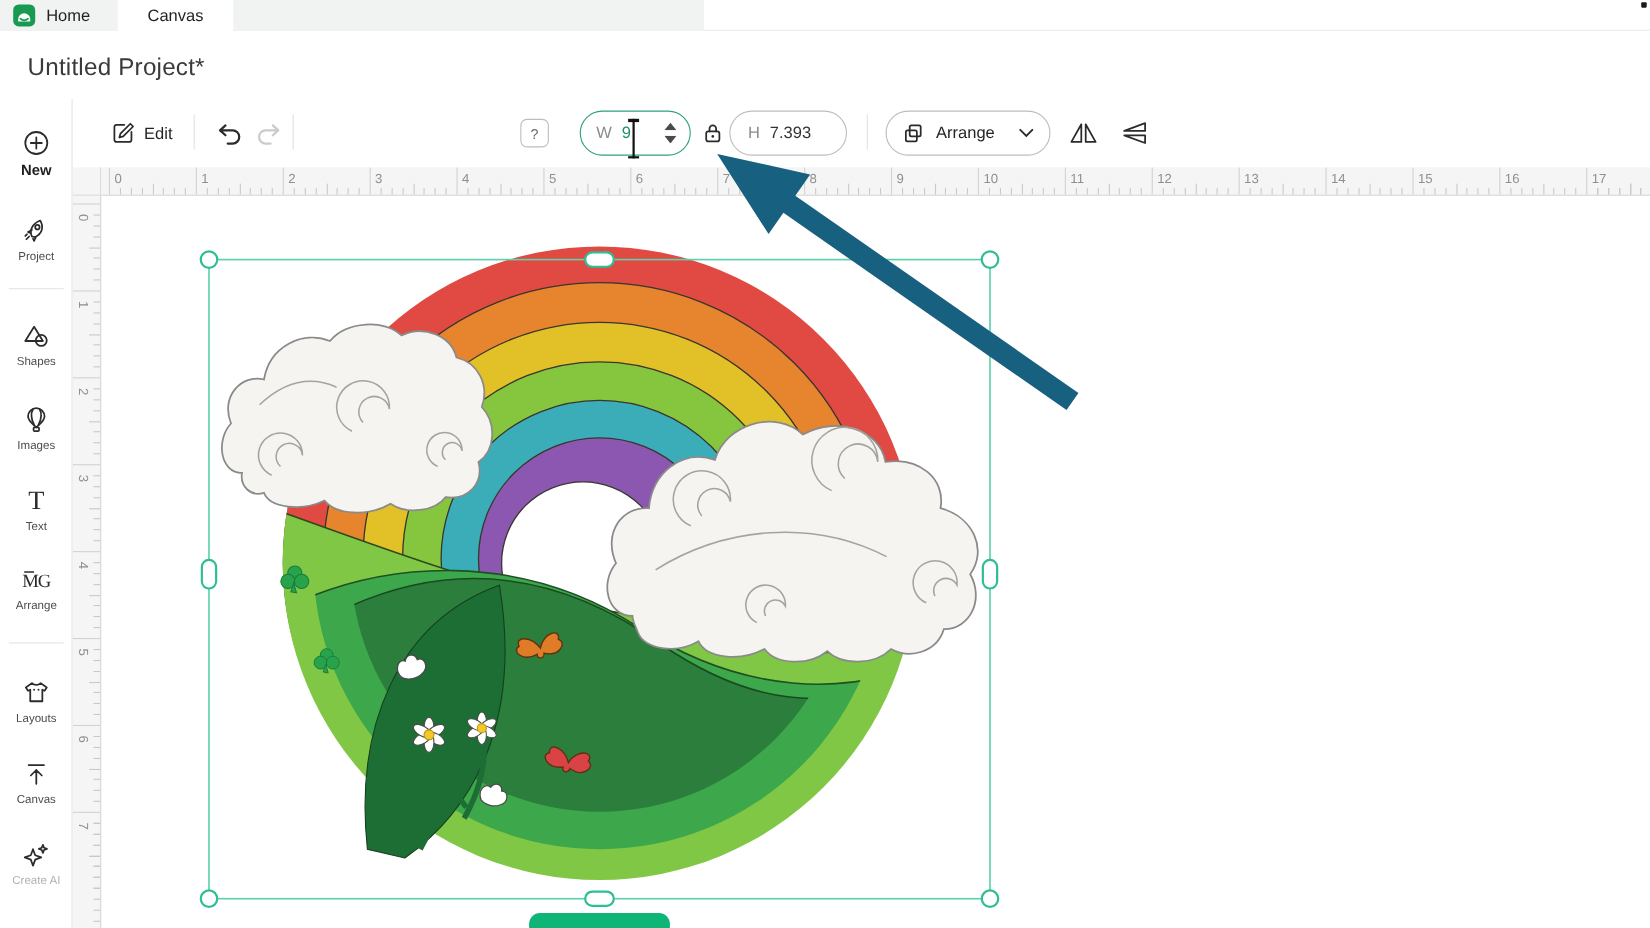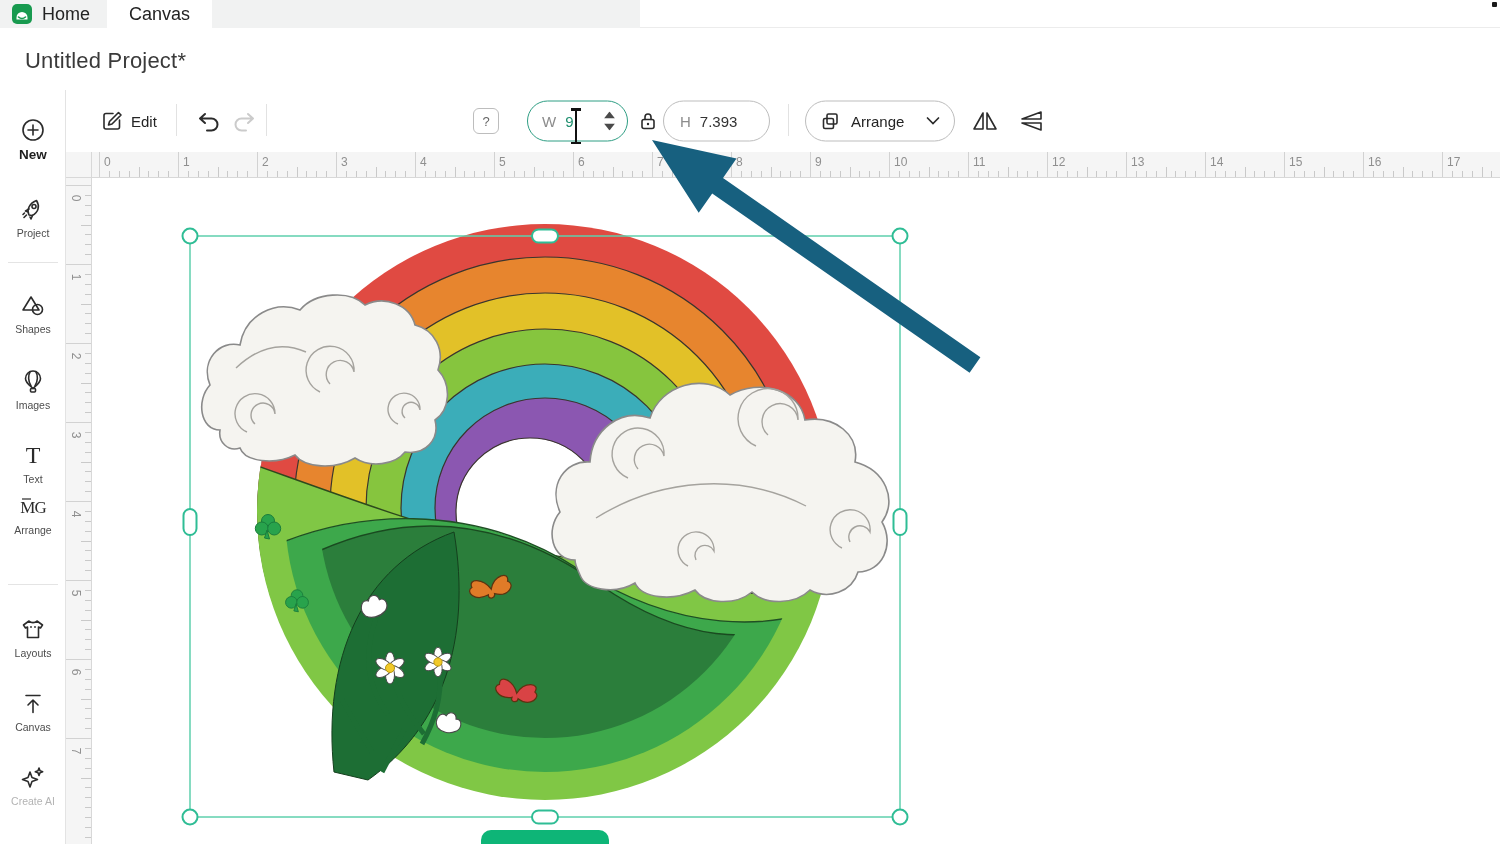--- a/index.html
+++ b/index.html
@@ -3,21 +3,21 @@
 <meta charset="utf-8">
 <style>
   * { margin:0; padding:0; box-sizing:border-box; }
   html,body { width:1500px; height:844px; overflow:hidden; background:#fff;
     font-family:"Liberation Sans", sans-serif; }
   #app { position:absolute; inset:0; width:1500px; height:844px; background:#fff; overflow:hidden; }
 
   
   .tabstrip { position:absolute; left:0; top:0; width:1500px; height:28px; background:#fff; border-bottom:1px solid #ececec; z-index:5; }
   .tabstrip .gray { position:absolute; left:0; top:0; width:640px; height:28px; background:#f1f2f2; }
-  .tab { position:absolute; top:0; height:29px; display:flex; align-items:center; gap:8px; font-size:18px; color:#232323; }
+  .tab { position:absolute; top:0; height:29px; display:flex; align-items:center; gap:8px; font-size:15px; color:#232323; }
   .tab-home { left:0; width:107px; padding-left:42px; }
   .tab-canvas { left:107px; width:105px; background:#fff; justify-content:center; font-weight:500;}
   .logo { position:absolute; left:12px; top:4px; width:20px; height:20px; border-radius:5px; background:#189a4f; }
   .logo svg { position:absolute; inset:0; }
   .dot-artifact { position:absolute; right:3px; top:2px; width:5px; height:5px; background:#1a1a1a; border-radius:1px; }
 
   
   .header-title { position:absolute; left:25px; top:48px; font-size:22px; color:#3a3a3a; font-weight:500; letter-spacing:.2px; z-index:4;}
 
   
@@ -133,21 +133,21 @@
           <rect class="ic" x="11.5" y="20.5" width="5" height="3.5" rx="1"></rect>
         </svg>
       <span class="lbl">Images</span>
     </div>
     <div class="side-item" style="top:352px">
       <svg width="28" height="28" viewBox="0 0 28 28">
           <text x="14" y="21" text-anchor="middle" font-family="Liberation Serif, serif" font-size="24" fill="#2b2b2b">T</text>
         </svg>
       <span class="lbl">Text</span>
     </div>
-    <div class="side-item" style="top:403px">
+    <div class="side-item" style="top:424px">
       <svg width="34" height="28" viewBox="0 0 34 28">
           <text x="17" y="20" text-anchor="middle" font-family="Liberation Serif, serif" font-size="17" letter-spacing="-1" fill="#2b2b2b">MG</text>
           <path d="M6 6 h9" stroke="#2b2b2b" stroke-width="1.2"></path>
         </svg>
       <span class="lbl">Arrange</span>
     </div>
     <div class="side-div" style="top:494px"></div>
     <div class="side-item" style="top:526px">
       <svg width="28" height="28" viewBox="0 0 28 28">
           <path class="ic" d="M10 5 L4.5 9 L6.5 12 L8.5 11 V21.5 H19.5 V11 L21.5 12 L23.5 9 L18 5 C16 7.2 12 7.2 10 5 Z"></path>

